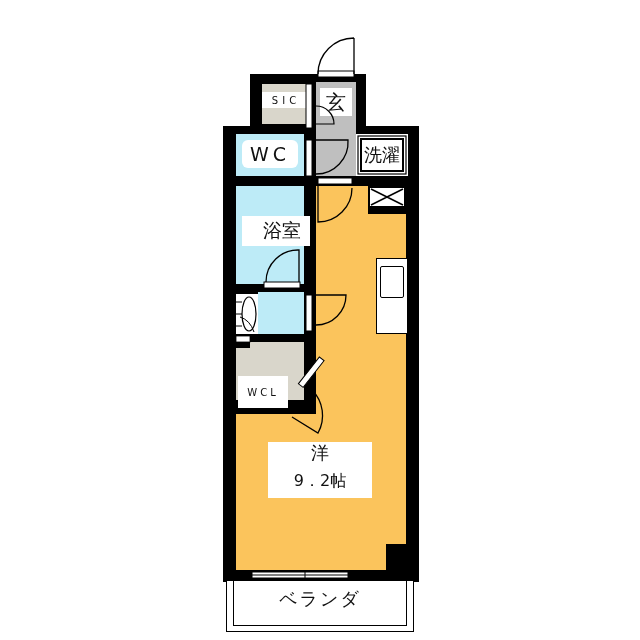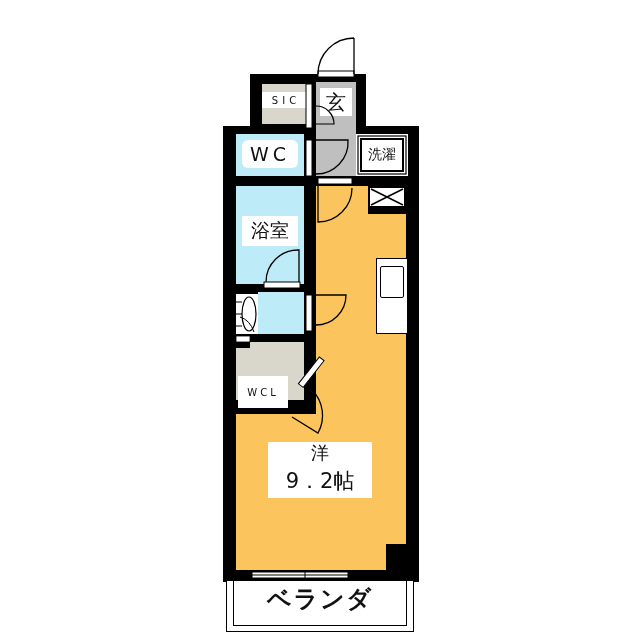--- a/index.html
+++ b/index.html
@@ -20,49 +20,49 @@
   <div class="abs" style="left:262px;top:72px;width:48px;height:40px;background:#D9D6CB;"></div>
   <div class="lbl" style="left:262px;top:80px;width:48px;height:16px;font-size:10px;letter-spacing:4px;">SIC</div>
 
   <div class="abs" style="left:316px;top:70px;width:40px;height:94px;background:#BFBFBF;"></div>
   <div class="lbl" style="left:320px;top:76px;width:32px;height:28px;font-size:20px;">玄</div>
 
   <div class="abs" style="left:236px;top:122px;width:68px;height:42px;background:#BDEBF7;"></div>
   <div class="lbl" style="left:242px;top:128px;width:56px;height:28px;font-size:19px;letter-spacing:4px;border-radius:6px;">WC</div>
 
   <div class="abs" style="left:356px;top:122px;width:52px;height:42px;background:#fff;"></div>
-  <div class="lbl" style="left:360px;top:126px;width:44px;height:34px;font-size:14px;border:2px solid #000;box-sizing:border-box;">洗濯</div>
+  <div class="lbl" style="left:360px;top:126px;width:44px;height:34px;font-size:18px;border:2px solid #000;box-sizing:border-box;">洗濯</div>
 
   <div class="abs" style="left:368px;top:174px;width:38px;height:20px;background:#fff;"></div>
 
   <div class="abs" style="left:236px;top:174px;width:68px;height:98px;background:#BDEBF7;"></div>
-  <div class="lbl" style="left:242px;top:204px;width:56px;height:30px;font-size:19px;">浴室</div>
+  <div class="lbl" style="left:242px;top:204px;width:56px;height:30px;font-size:19px;padding-left:12px;">浴室</div>
 
   <div class="abs" style="left:258px;top:280px;width:46px;height:42px;background:#BDEBF7;"></div>
   <div class="abs" style="left:236px;top:282px;width:22px;height:40px;background:#fff;"></div>
 
   <div class="abs" style="left:236px;top:330px;width:68px;height:58px;background:#D9D6CB;"></div>
   <div class="abs wall" style="left:236px;top:322px;width:14px;height:14px;"></div>
   <div class="lbl" style="left:238px;top:364px;width:50px;height:32px;font-size:10px;letter-spacing:3px;">WCL</div>
 
   <div class="abs" style="left:316px;top:174px;width:90px;height:384px;background:#FBC45C;"></div>
   <div class="abs" style="left:236px;top:402px;width:150px;height:156px;background:#FBC45C;"></div>
   <div class="abs" style="left:368px;top:172px;width:40px;height:30px;background:#000;"></div>
   <div class="abs" style="left:370px;top:176px;width:34px;height:18px;background:#fff;"></div>
   <div class="abs wall" style="left:386px;top:532px;width:33px;height:38px;"></div>
 
   <div class="lbl" style="left:268px;top:430px;width:104px;height:22px;font-size:18px;">洋</div>
-  <div class="lbl" style="left:268px;top:452px;width:104px;height:34px;font-size:21px;">9．2帖</div>
+  <div class="lbl" style="left:268px;top:452px;width:104px;height:34px;font-size:16px;">9．2帖</div>
 
   <div class="abs" style="left:376px;top:246px;width:32px;height:76px;background:#fff;border:1px solid #000;box-sizing:border-box;"></div>
   <div class="abs" style="left:380px;top:254px;width:24px;height:32px;border:1.5px solid #000;box-sizing:border-box;border-radius:2px;"></div>
 
   <div class="abs" style="left:226px;top:568px;width:188px;height:52px;border:1.5px solid #000;box-sizing:border-box;background:#fff;"></div>
   <div class="abs" style="left:233px;top:568px;width:174px;height:46px;border:1.5px solid #000;border-top:none;box-sizing:border-box;"></div>
-  <div class="lbl" style="left:260px;top:574px;width:120px;height:26px;font-size:24px;letter-spacing:2px;font-weight:bold;">ベランダ</div>
+  <div class="lbl" style="left:260px;top:574px;width:120px;height:26px;font-size:18px;letter-spacing:2px;">ベランダ</div>
 
   <svg width="640" height="640">
 
     <rect x="318" y="59" width="36" height="6" fill="#fff" stroke="#000" stroke-width="1"></rect>
     <path d="M354 26 L354 62 M354 26 A36 36 0 0 0 318 62" fill="none" stroke="#000" stroke-width="1.3"></path>
 
     <rect x="306" y="72" width="6" height="44" fill="#fff" stroke="#000" stroke-width="1"></rect>
     <path d="M316 94 A18 18 0 0 1 334 112 L316 112" fill="none" stroke="#000" stroke-width="1.2"></path>
 
     <rect x="306" y="128" width="6" height="36" fill="#fff" stroke="#000" stroke-width="1"></rect>

